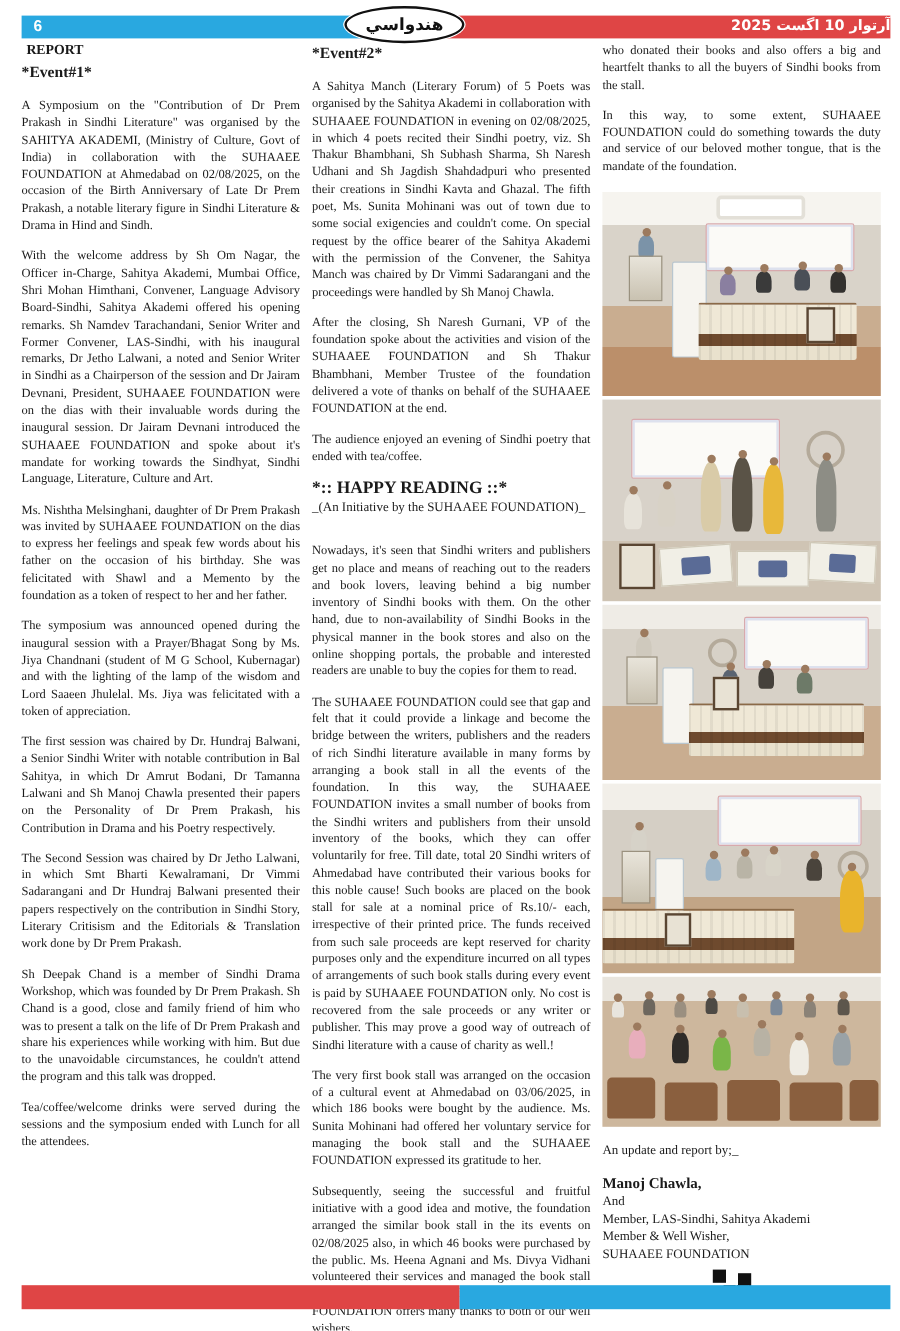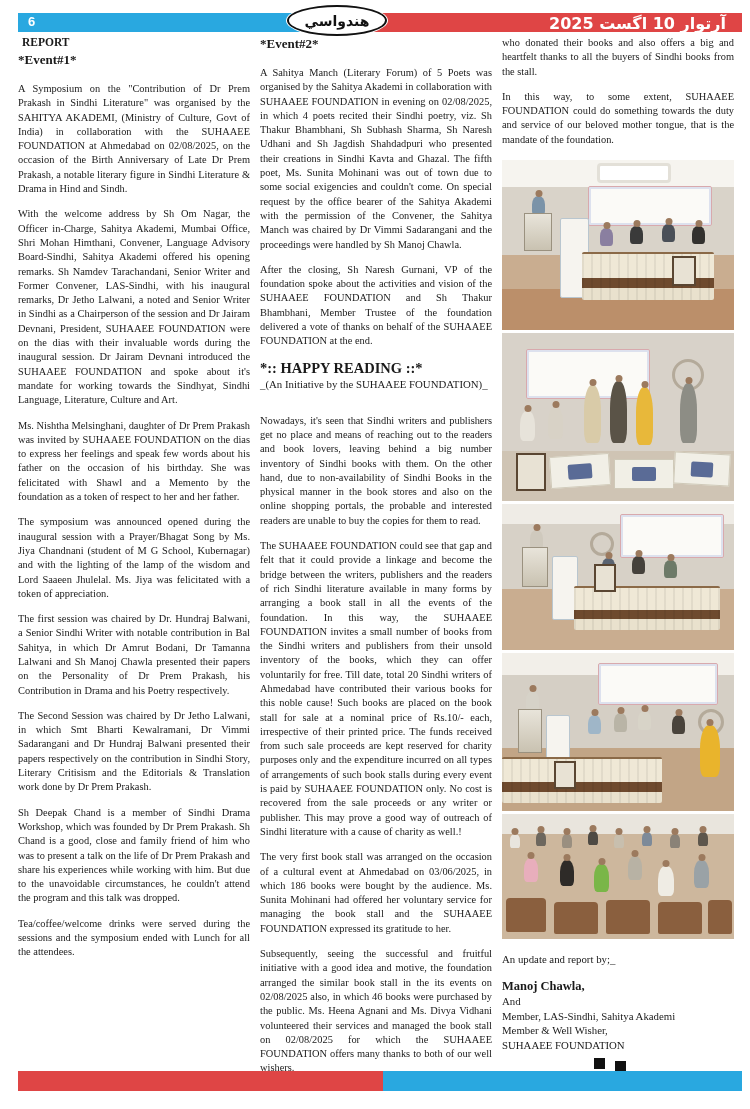--- a/index.html
+++ b/index.html
@@ -4,22 +4,22 @@
 <style>
   html,body{margin:0;padding:0;background:#ffffff;}
   .page{position:relative;width:750px;height:1109px;background:#fff;
         font-family:"Liberation Serif", serif;color:#1a1a1a;overflow:hidden;}
 
   
   .hdr-blue{position:absolute;left:18px;top:13px;width:315px;height:19px;background:#29a8e0;}
   .hdr-red{position:absolute;left:333px;top:13px;width:409px;height:19px;background:#df4545;}
   .page-num{position:absolute;left:28px;top:14px;color:#fff;font-family:"Liberation Sans",sans-serif;
             font-weight:bold;font-size:13px;}
-  .hdr-date{position:absolute;right:24px;top:14px;color:#fff;font-family:"DejaVu Sans",sans-serif;
-            font-weight:bold;font-size:16px;direction:rtl;}
+  .hdr-date{position:absolute;right:8px;top:14px;color:#fff;font-family:"DejaVu Sans",sans-serif;
+            font-weight:bold;font-size:12px;direction:rtl;}
   .masthead{position:absolute;left:287px;top:5px;width:96px;height:27px;background:#fff;
             border:2px solid #111;border-radius:50%;display:flex;align-items:center;justify-content:center;
             box-shadow:0 0 0 1px #fff;z-index:3;}
   .masthead span{font-family:"DejaVu Sans",sans-serif;font-weight:bold;font-size:14px;color:#111;direction:rtl;}
 
   
   .content{position:absolute;left:18px;top:36px;width:716px;display:flex;gap:10px;}
   .col{width:232px;}
   p.body{font-size:10.4px;line-height:1.375;text-align:justify;margin:0 0 11px 0;}
   .kicker{font-weight:bold;font-size:11.5px;margin:0 0 2px 4px;}
@@ -83,20 +83,21 @@
       <p class="body">The first session was chaired by Dr. Hundraj Balwani, a Senior Sindhi Writer with notable contribution in Bal Sahitya, in which Dr Amrut Bodani, Dr Tamanna Lalwani and Sh Manoj Chawla presented their papers on the Personality of Dr Prem Prakash, his Contribution in Drama and his Poetry respectively.</p>
       <p class="body">The Second Session was chaired by Dr Jetho Lalwani, in which Smt Bharti Kewalramani, Dr Vimmi Sadarangani and Dr Hundraj Balwani presented their papers respectively on the contribution in Sindhi Story, Literary Critisism and the Editorials &amp; Translation work done by Dr Prem Prakash.</p>
       <p class="body">Sh Deepak Chand is a member of Sindhi Drama Workshop, which was founded by Dr Prem Prakash. Sh Chand is a good, close and family friend of him who was to present a talk on the life of Dr Prem Prakash and share his experiences while working with him. But due to the unavoidable circumstances, he couldn't attend the program and this talk was dropped.</p>
       <p class="body">Tea/coffee/welcome drinks were served during the sessions and the symposium ended with Lunch for all the attendees.</p>
     </div>
 
     <div class="col">
       <p class="event-heading" style="margin-top:0;">*Event#2*</p>
       <p class="body">A Sahitya Manch (Literary Forum) of 5 Poets was organised by the Sahitya Akademi in collaboration with SUHAAEE FOUNDATION in evening on 02/08/2025, in which 4 poets recited their Sindhi poetry, viz. Sh Thakur Bhambhani, Sh Subhash Sharma, Sh Naresh Udhani and Sh Jagdish Shahdadpuri who presented their creations in Sindhi Kavta and Ghazal. The fifth poet, Ms. Sunita Mohinani was out of town due to some social exigencies and couldn't come. On special request by the office bearer of the Sahitya Akademi with the permission of the Convener, the Sahitya Manch was chaired by Dr Vimmi Sadarangani and the proceedings were handled by Sh Manoj Chawla.</p>
       <p class="body">After the closing, Sh Naresh Gurnani, VP of the foundation spoke about the activities and vision of the SUHAAEE FOUNDATION and Sh Thakur Bhambhani, Member Trustee of the foundation delivered a vote of thanks on behalf of the SUHAAEE FOUNDATION at the end.</p>
+      <p class="body">The audience enjoyed an evening of Sindhi poetry that ended with tea/coffee.</p>
       <p class="hr-title">*:: HAPPY READING ::*</p>
       <p class="hr-sub">_(An Initiative by the SUHAAEE FOUNDATION)_</p>
       <p class="body">Nowadays, it's seen that Sindhi writers and publishers get no place and means of reaching out to the readers and book lovers, leaving behind a big number inventory of Sindhi books with them. On the other hand, due to non-availability of Sindhi Books in the physical manner in the book stores and also on the online shopping portals, the probable and interested readers are unable to buy the copies for them to read.</p>
       <p class="body">The SUHAAEE FOUNDATION could see that gap and felt that it could provide a linkage and become the bridge between the writers, publishers and the readers of rich Sindhi literature available in many forms by arranging a book stall in all the events of the foundation. In this way, the SUHAAEE FOUNDATION invites a small number of books from the Sindhi writers and publishers from their unsold inventory of the books, which they can offer voluntarily for free. Till date, total 20 Sindhi writers of Ahmedabad have contributed their various books for this noble cause! Such books are placed on the book stall for sale at a nominal price of Rs.10/- each, irrespective of their printed price. The funds received from such sale proceeds are kept reserved for charity purposes only and the expenditure incurred on all types of arrangements of such book stalls during every event is paid by SUHAAEE FOUNDATION only. No cost is recovered from the sale proceeds or any writer or publisher. This may prove a good way of outreach of Sindhi literature with a cause of charity as well.!</p>
       <p class="body">The very first book stall was arranged on the occasion of a cultural event at Ahmedabad on 03/06/2025, in which 186 books were bought by the audience. Ms. Sunita Mohinani had offered her voluntary service for managing the book stall and the SUHAAEE FOUNDATION expressed its gratitude to her.</p>
       <p class="body">Subsequently, seeing the successful and fruitful initiative with a good idea and motive, the foundation arranged the similar book stall in the its events on 02/08/2025 also, in which 46 books were purchased by the public. Ms. Heena Agnani and Ms. Divya Vidhani volunteered their services and managed the book stall on 02/08/2025 for which the SUHAAEE FOUNDATION offers many thanks to both of our well wishers.</p>
 
     </div>
 
     <div class="col">

